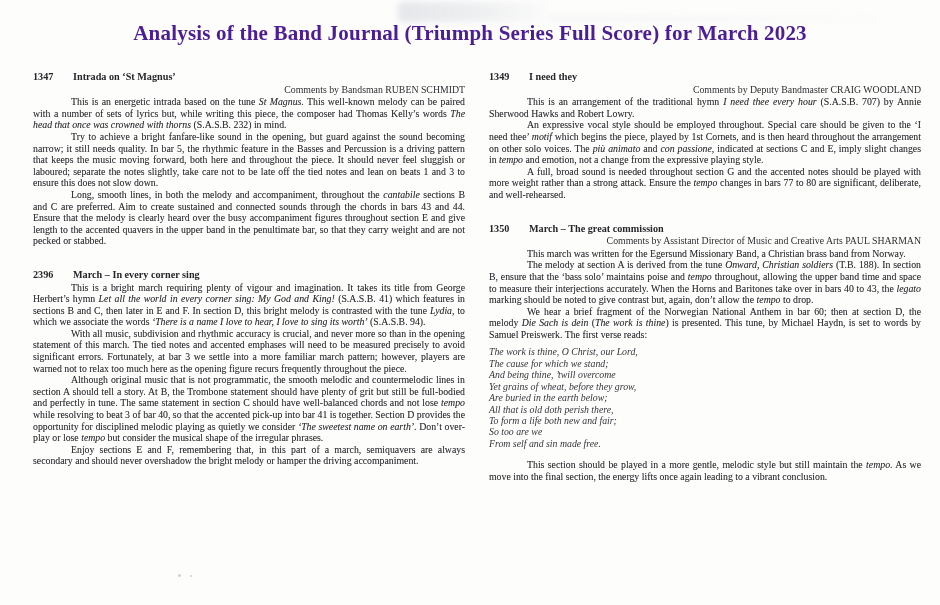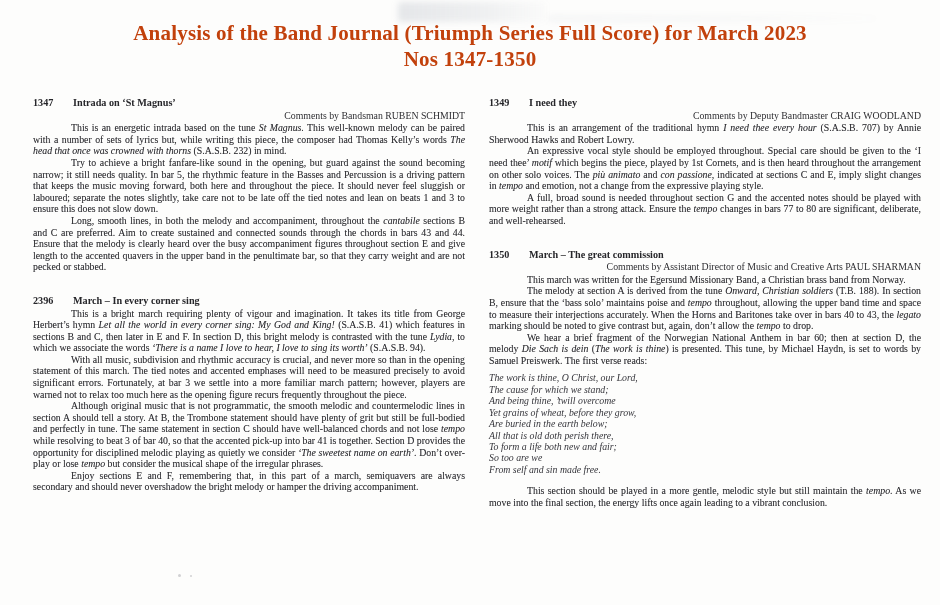--- a/index.html
+++ b/index.html
@@ -27,21 +27,21 @@
   .speck-a{left:178px;top:574px;width:3px;height:3px;}
   .speck-b{left:190px;top:575px;width:2px;height:2px;}
 
   
   .doc-title{
     text-align:center;
     padding-top:20px;
     font-weight:bold;
     font-size:21px;
     line-height:26px;
-    color:#c2410c;
+    color:#4c1d95;
     letter-spacing:0.2px;
   }
 
   
   .columns{
     display:flex;
     margin:25px 15px 0 33px;
     gap:24px;
   }
   .col{width:432px;font-size:9.8px;line-height:11.6px;}
@@ -72,21 +72,20 @@
 
 <div class="page">
 
   <div class="ghost ghost-a"></div>
   <div class="ghost ghost-b"></div>
   <div class="speck speck-a"></div>
   <div class="speck speck-b"></div>
 
   <div class="doc-title">
     <div>Analysis of the Band Journal (Triumph Series Full Score) for March 2023</div>
-    <div>Nos 1347-1350</div>
   </div>
 
   <div class="columns">
     <div class="col" id="col-left">
         <div class="section">
           <div class="sec-head"><span class="sec-num">1347</span><span class="sec-title">Intrada on ‘St Magnus’</span></div>
           <div class="byline">Comments by Bandsman RUBEN SCHMIDT</div>
           <p class="para"><span>This is an energetic intrada based on the tune </span><span class="it">St Magnus</span><span>. This well-known melody can be paired with a number of sets of lyrics but, while writing this piece, the composer had Thomas Kelly’s words </span><span class="it">The head that once was crowned with thorns</span><span> (S.A.S.B. 232) in mind.</span></p>
           <p class="para"><span>Try to achieve a bright fanfare-like sound in the opening, but guard against the sound becoming narrow; it still needs quality. In bar 5, the rhythmic feature in the Basses and Percussion is a driving pattern that keeps the music moving forward, both here and throughout the piece. It should never feel sluggish or laboured; separate the notes slightly, take care not to be late off the tied notes and lean on beats 1 and 3 to ensure this does not slow down.</span></p>
           <p class="para"><span>Long, smooth lines, in both the melody and accompaniment, throughout the </span><span class="it">cantabile</span><span> sections B and C are preferred. Aim to create sustained and connected sounds through the chords in bars 43 and 44. Ensure that the melody is clearly heard over the busy accompaniment figures throughout section E and give length to the accented quavers in the upper band in the penultimate bar, so that they carry weight and are not pecked or stabbed.</span></p>

